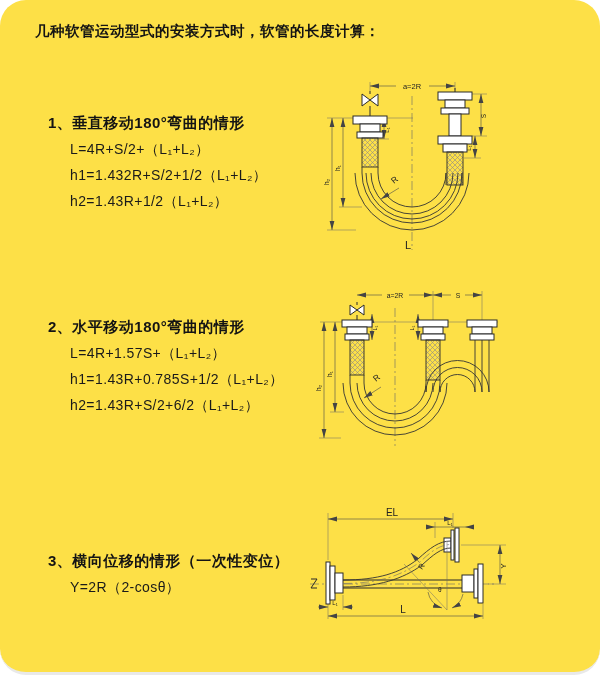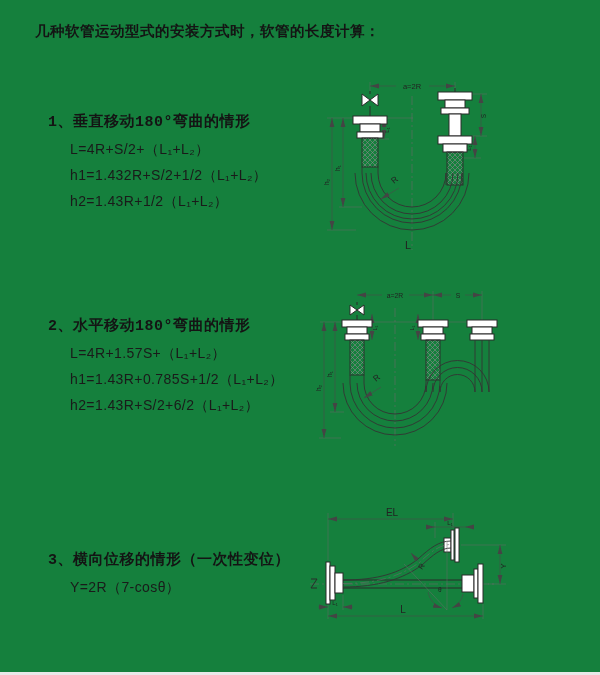--- a/index.html
+++ b/index.html
@@ -1,28 +1,28 @@
 <!DOCTYPE html>
 <html><head>
 <meta charset="utf-8">
 <style>
   html,body{margin:0;padding:0;background:#ffffff;}
   .page{
-    position:relative;width:600px;height:675px;background:#15803d;overflow:hidden;
+    position:relative;width:600px;height:675px;background:#fde047;overflow:hidden;
     font-family:"Liberation Sans","DejaVu Sans",sans-serif;color:#1c1c1c;
-    border-bottom:3px solid #e9e9e9;box-sizing:border-box;
+    border-bottom:3px solid #e9e9e9;box-sizing:border-box;border-radius:26px;
   }
   .title{
     position:absolute;left:35px;top:22px;font-size:14.5px;font-weight:600;
     letter-spacing:0.5px;color:#141414;
   }
   .block{position:absolute;left:48px;}
   .heading{
     height:26px;line-height:26px;font-size:15px;font-weight:600;color:#141414;
-    letter-spacing:0.5px;white-space:nowrap;font-family:Liberation Mono, monospace;
+    letter-spacing:0.5px;white-space:nowrap;
   }
   .formula{
     height:26px;line-height:26px;margin-left:22px;font-size:14px;font-weight:400;
     color:#1a1a1a;letter-spacing:0.4px;white-space:nowrap;
   }
   .diag{position:absolute;}
   svg{display:block;}
   svg text{font-family:"Liberation Sans","DejaVu Sans",sans-serif;fill:#222;}
   .st{stroke:#2a2a2a;stroke-width:1;fill:none;}
   .stf{stroke:#2a2a2a;stroke-width:1;fill:#ffffff;}
@@ -47,21 +47,21 @@
 
   <section class="block" style="top:314px">
     <div class="heading">2、水平移动180°弯曲的情形</div>
     <div class="formula">L=4R+1.57S+（L₁+L₂）</div>
     <div class="formula">h1=1.43R+0.785S+1/2（L₁+L₂）</div>
     <div class="formula">h2=1.43R+S/2+6/2（L₁+L₂）</div>
   </section>
 
   <section class="block" style="top:548px">
     <div class="heading">3、横向位移的情形（一次性变位）</div>
-    <div class="formula">Y=2R（7-cosθ）</div>
+    <div class="formula">Y=2R（2-cosθ）</div>
   </section>
 
   <svg class="diag" style="left:310px;top:70px" width="290" height="190" viewBox="0 0 290 190">
     <defs>
       <marker id="ar1" markerWidth="9" markerHeight="6" refX="9" refY="3" orient="auto-start-reverse" markerUnits="userSpaceOnUse">
         <path d="M9,3 L0,0.6 L0,5.4 z" fill="#444"></path>
       </marker>
       <pattern id="ht1" width="5" height="5" patternUnits="userSpaceOnUse">
         <path d="M0,5 L5,0 M0,0 L5,5" stroke="#8a8a8a" stroke-width="0.6"></path>
       </pattern>

